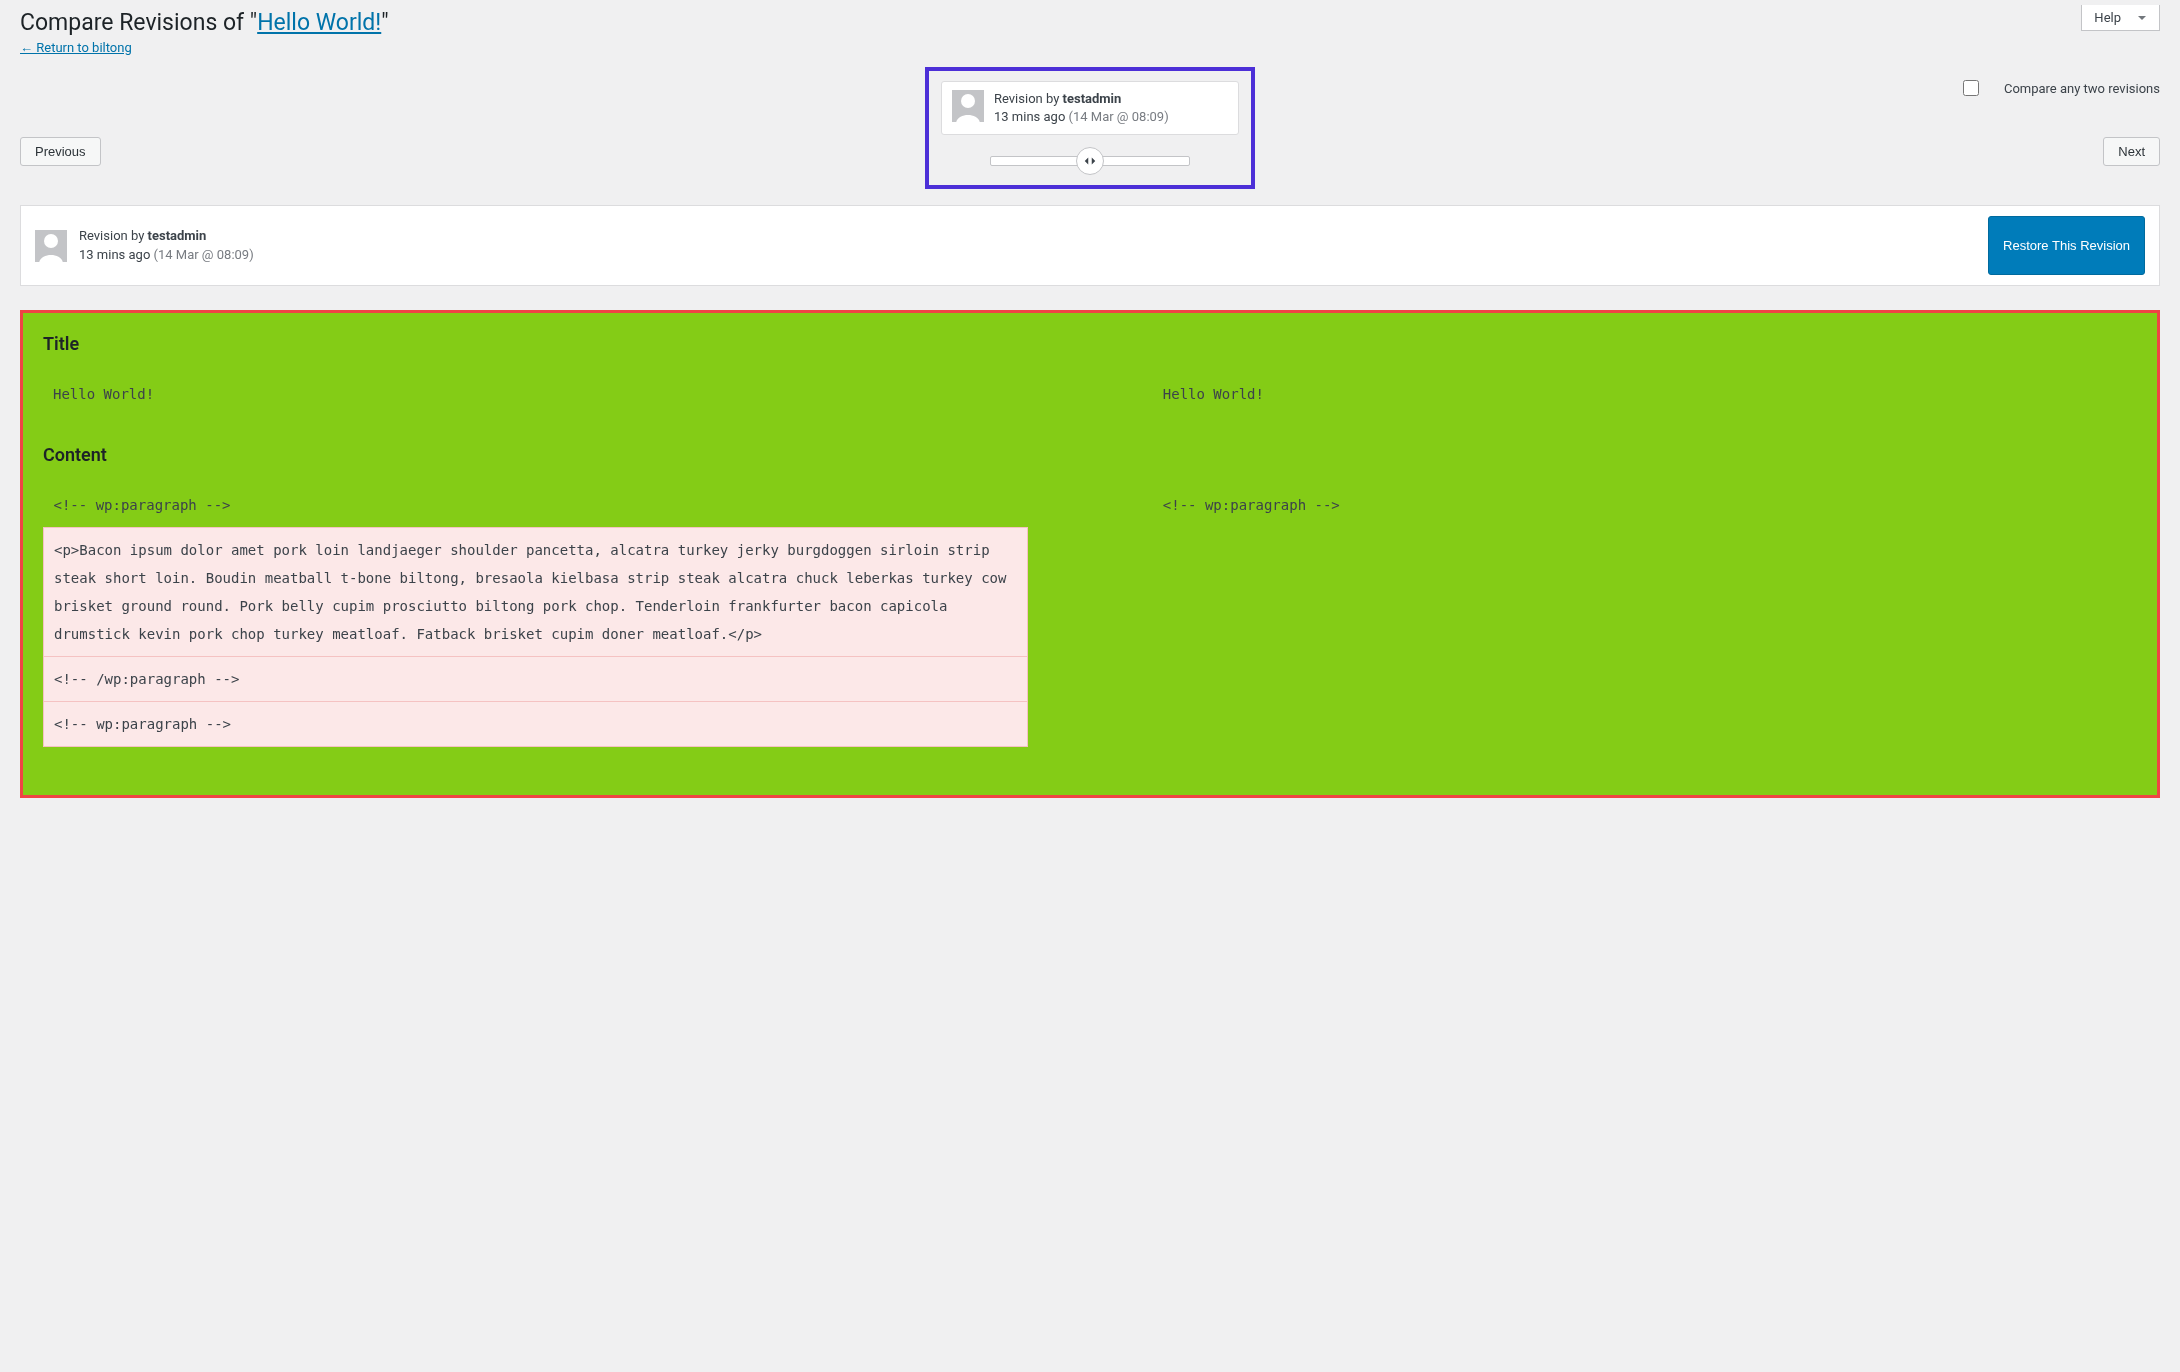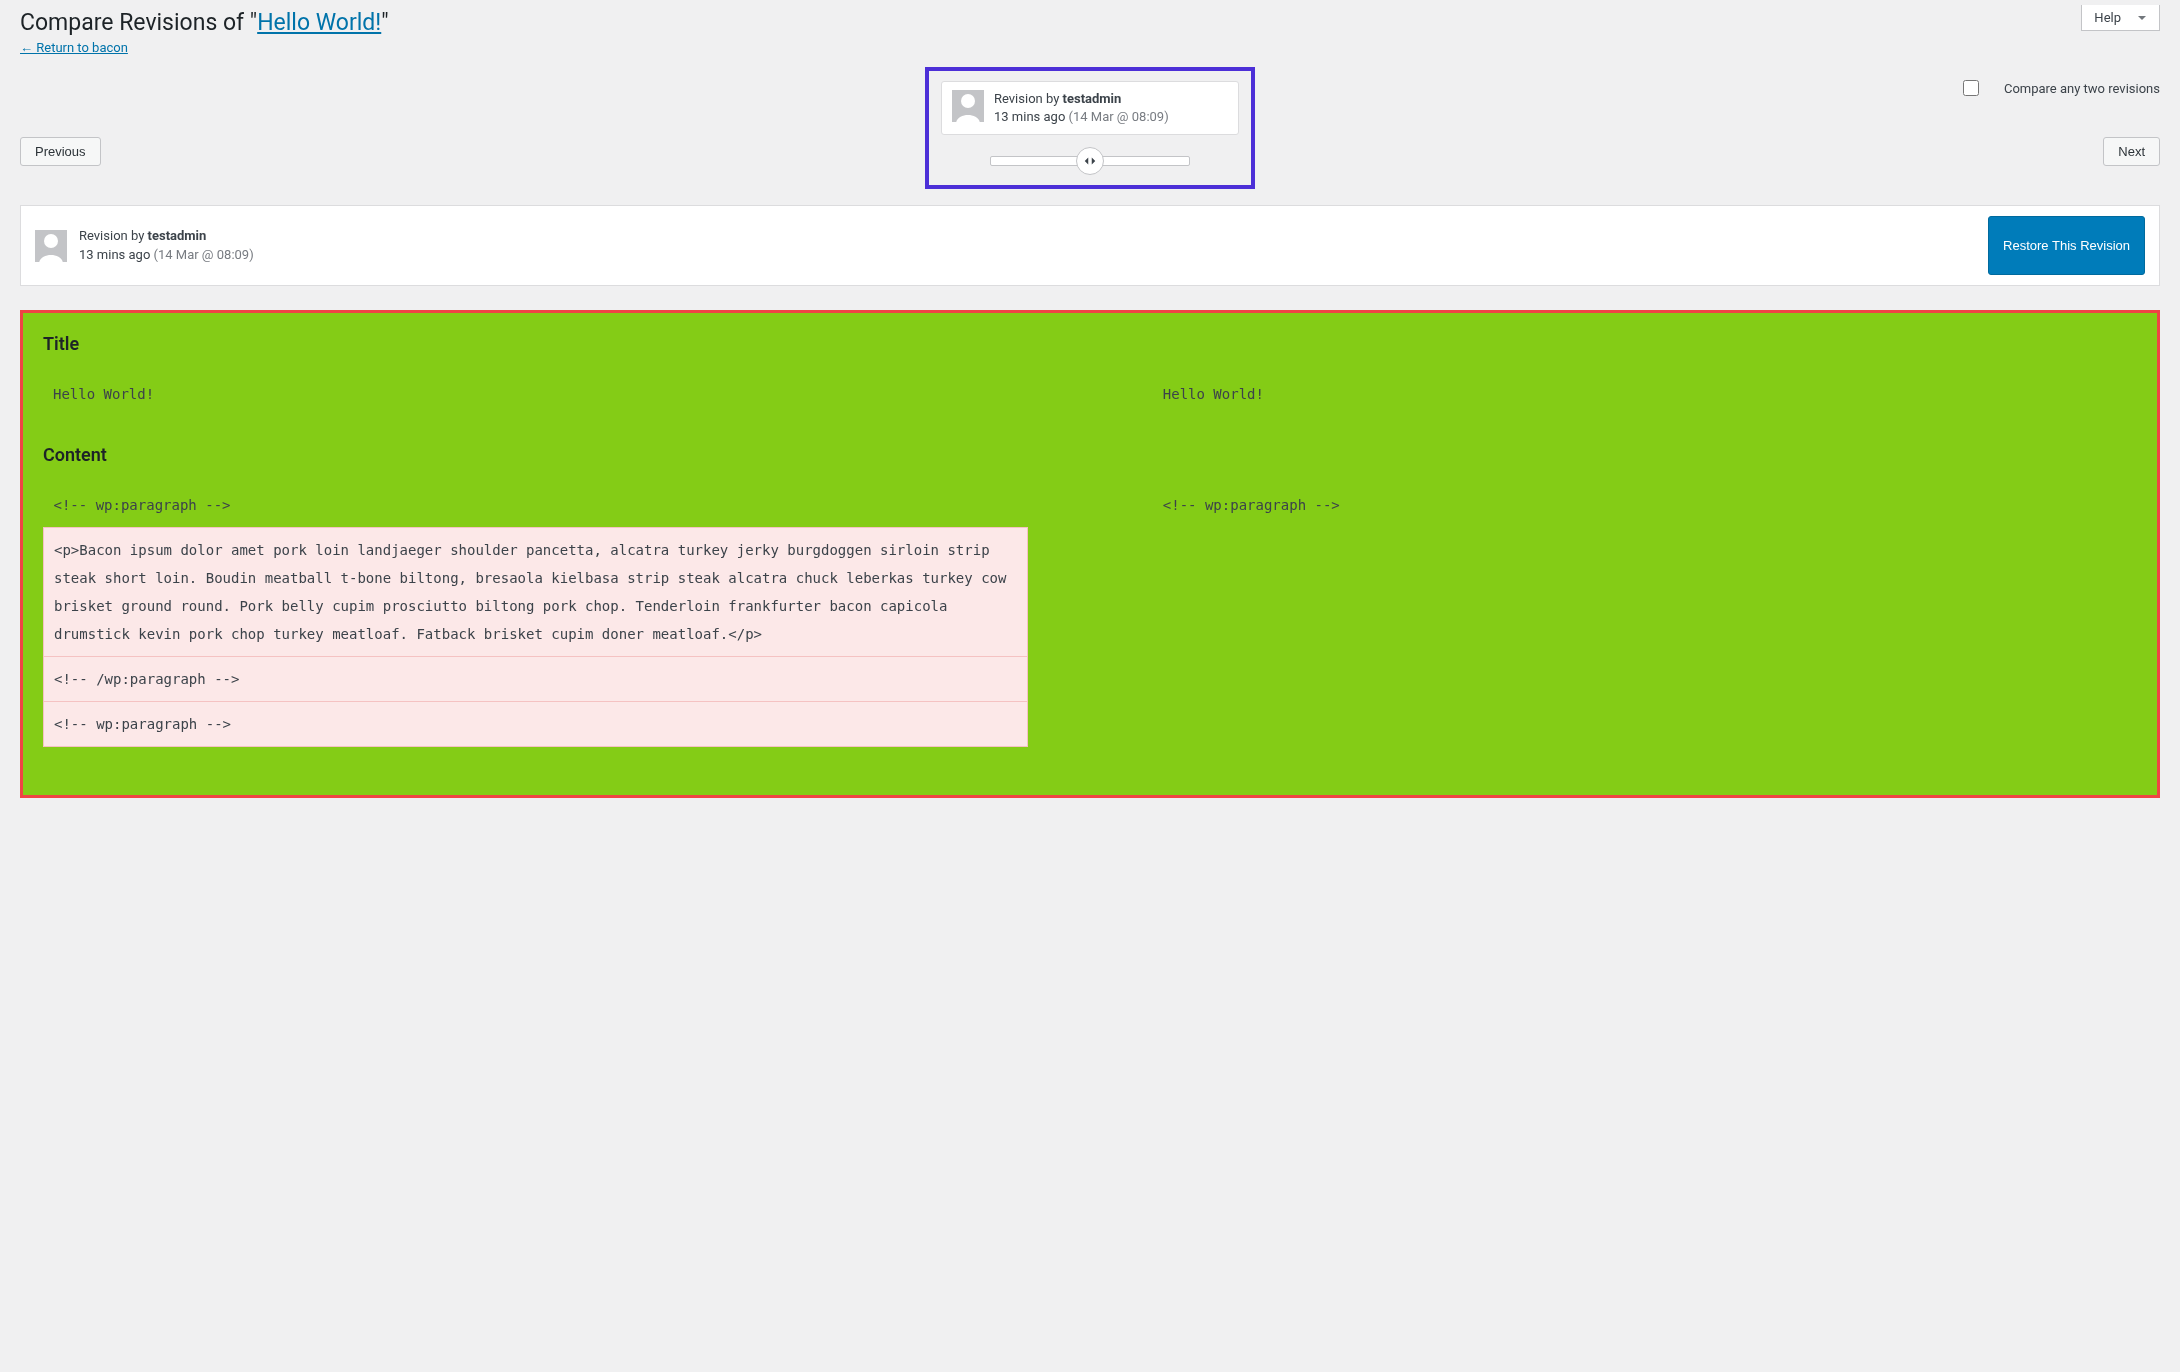--- a/index.html
+++ b/index.html
@@ -180,21 +180,21 @@
 <div class="help-tab">
   <span>Help</span>
   <svg viewBox="0 0 10 10">
       <path d="M1 3 L5 7 L9 3 Z"></path>
     </svg>
 </div>
 
 <h1 class="page-title">
   <span>Compare Revisions of "</span><a href="#">Hello World!</a><span>"</span>
 </h1>
-<a href="#" class="return-link">← Return to bacon</a>
+<a href="#" class="return-link">← Return to biltong</a>
 
 <div class="revisions-controls">
   <button class="previous-btn">Previous</button>
   <button class="next-btn">Next</button>
 
   <label class="compare-any">
     <input type="checkbox" style="">
     <span>Compare any two revisions</span>
   </label>
 

